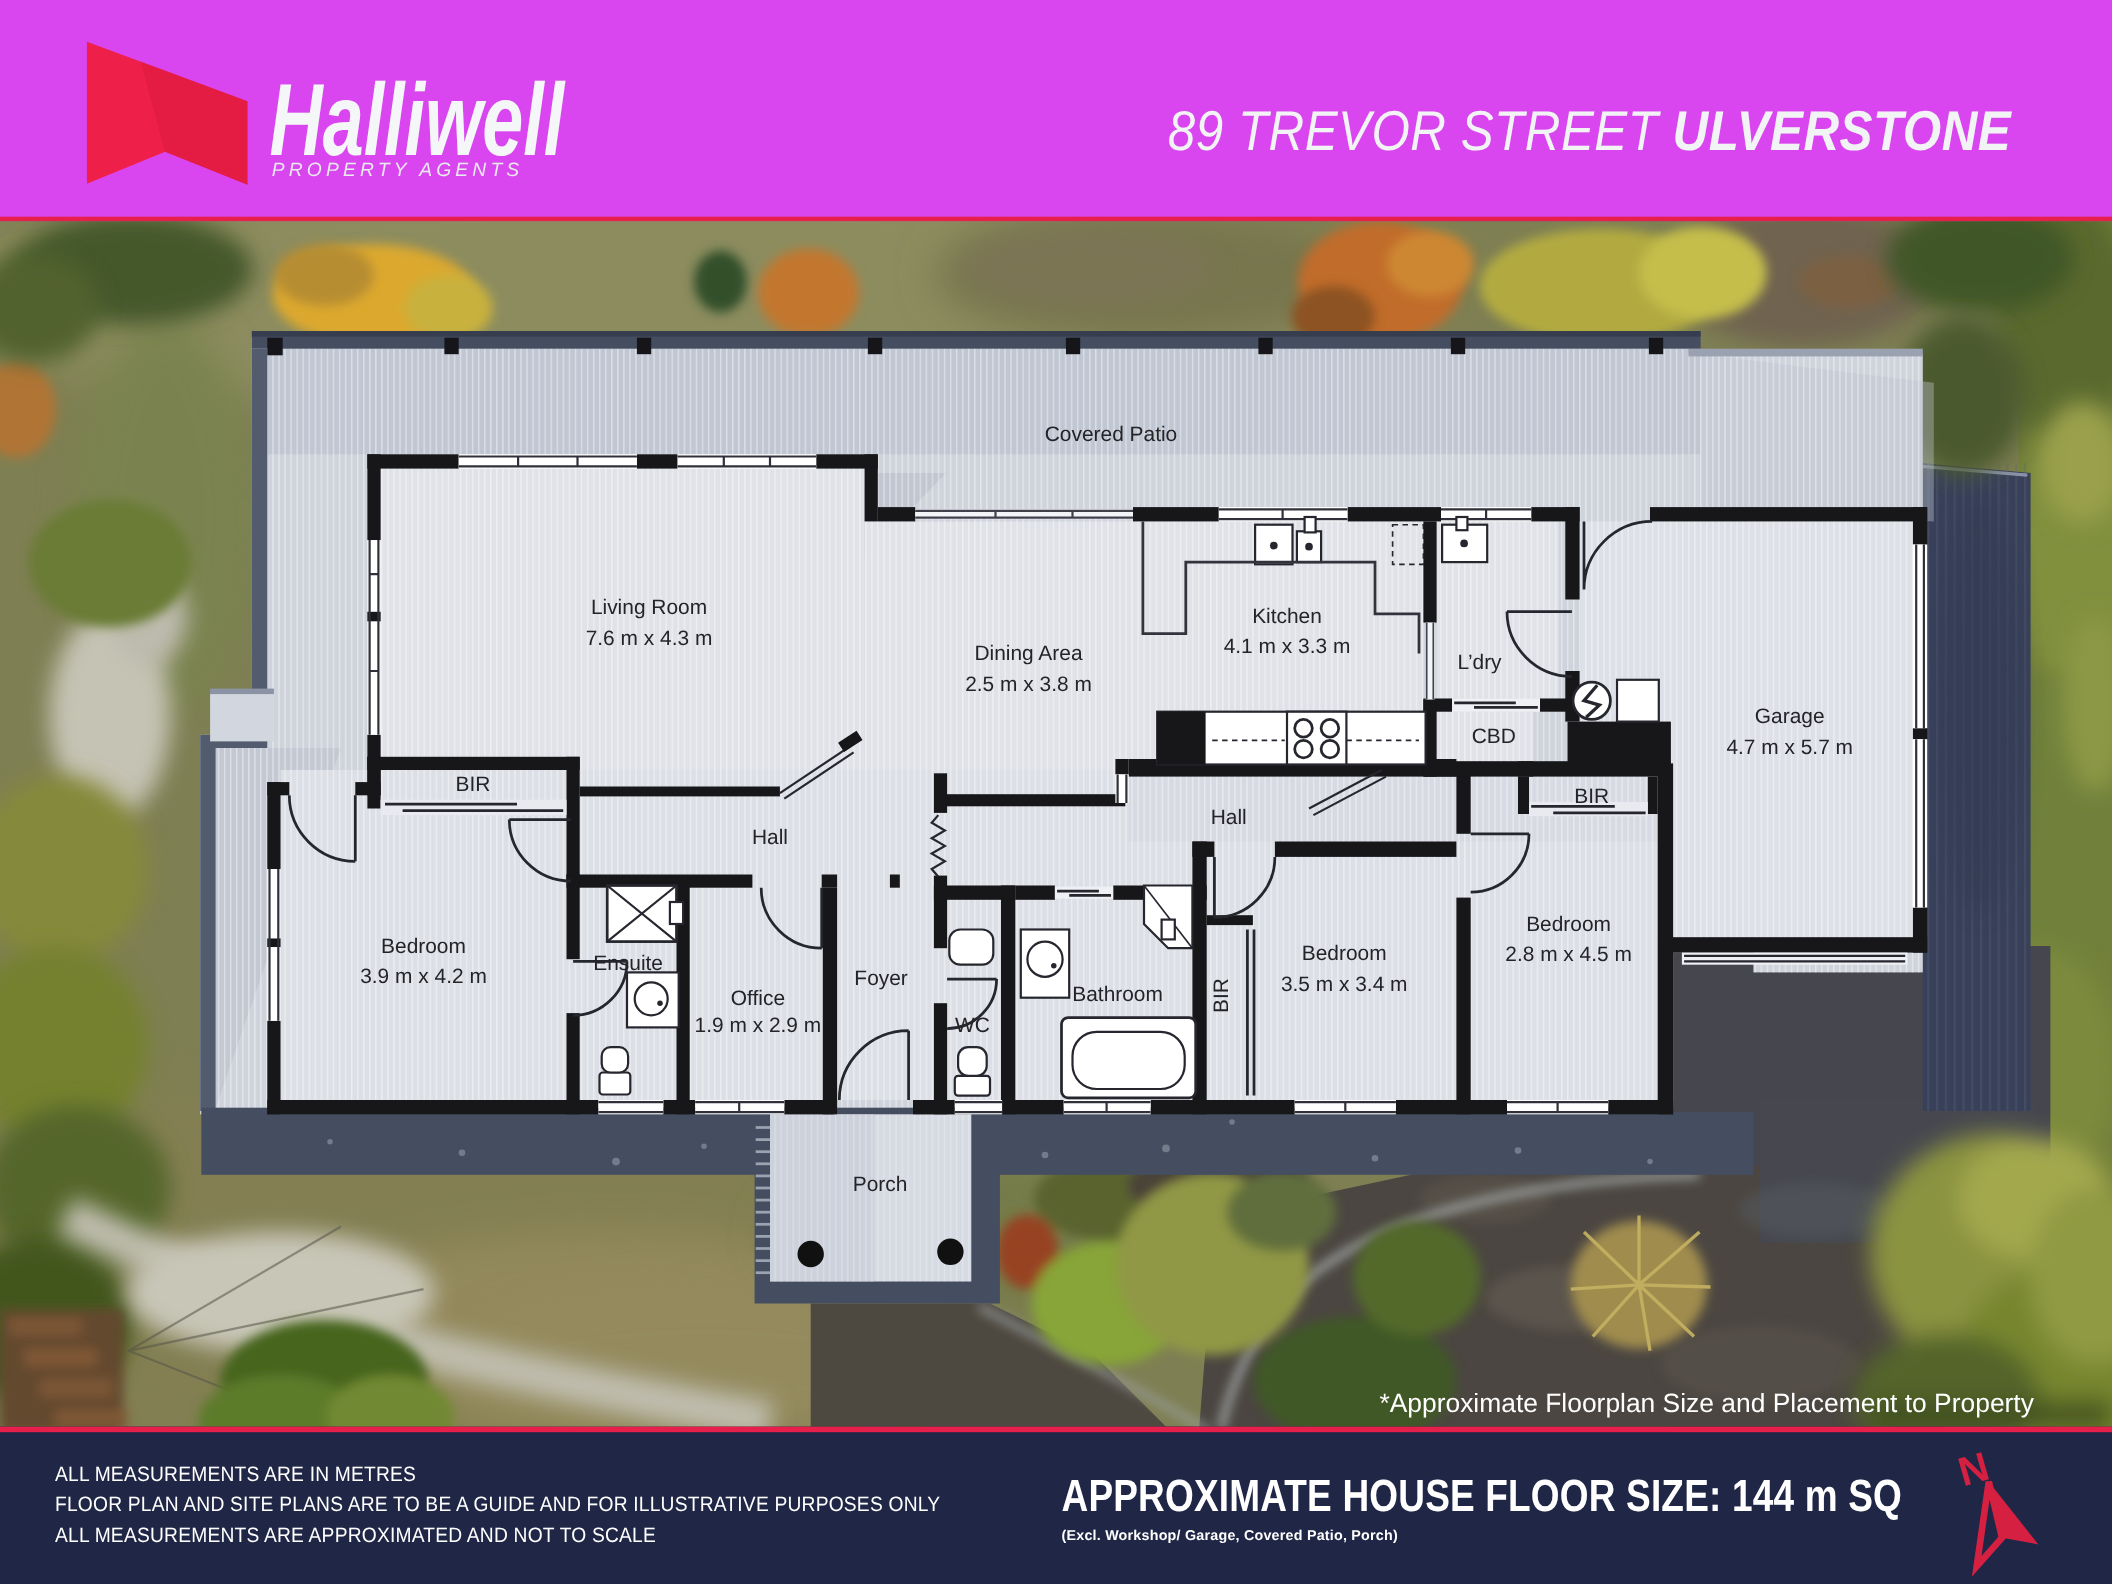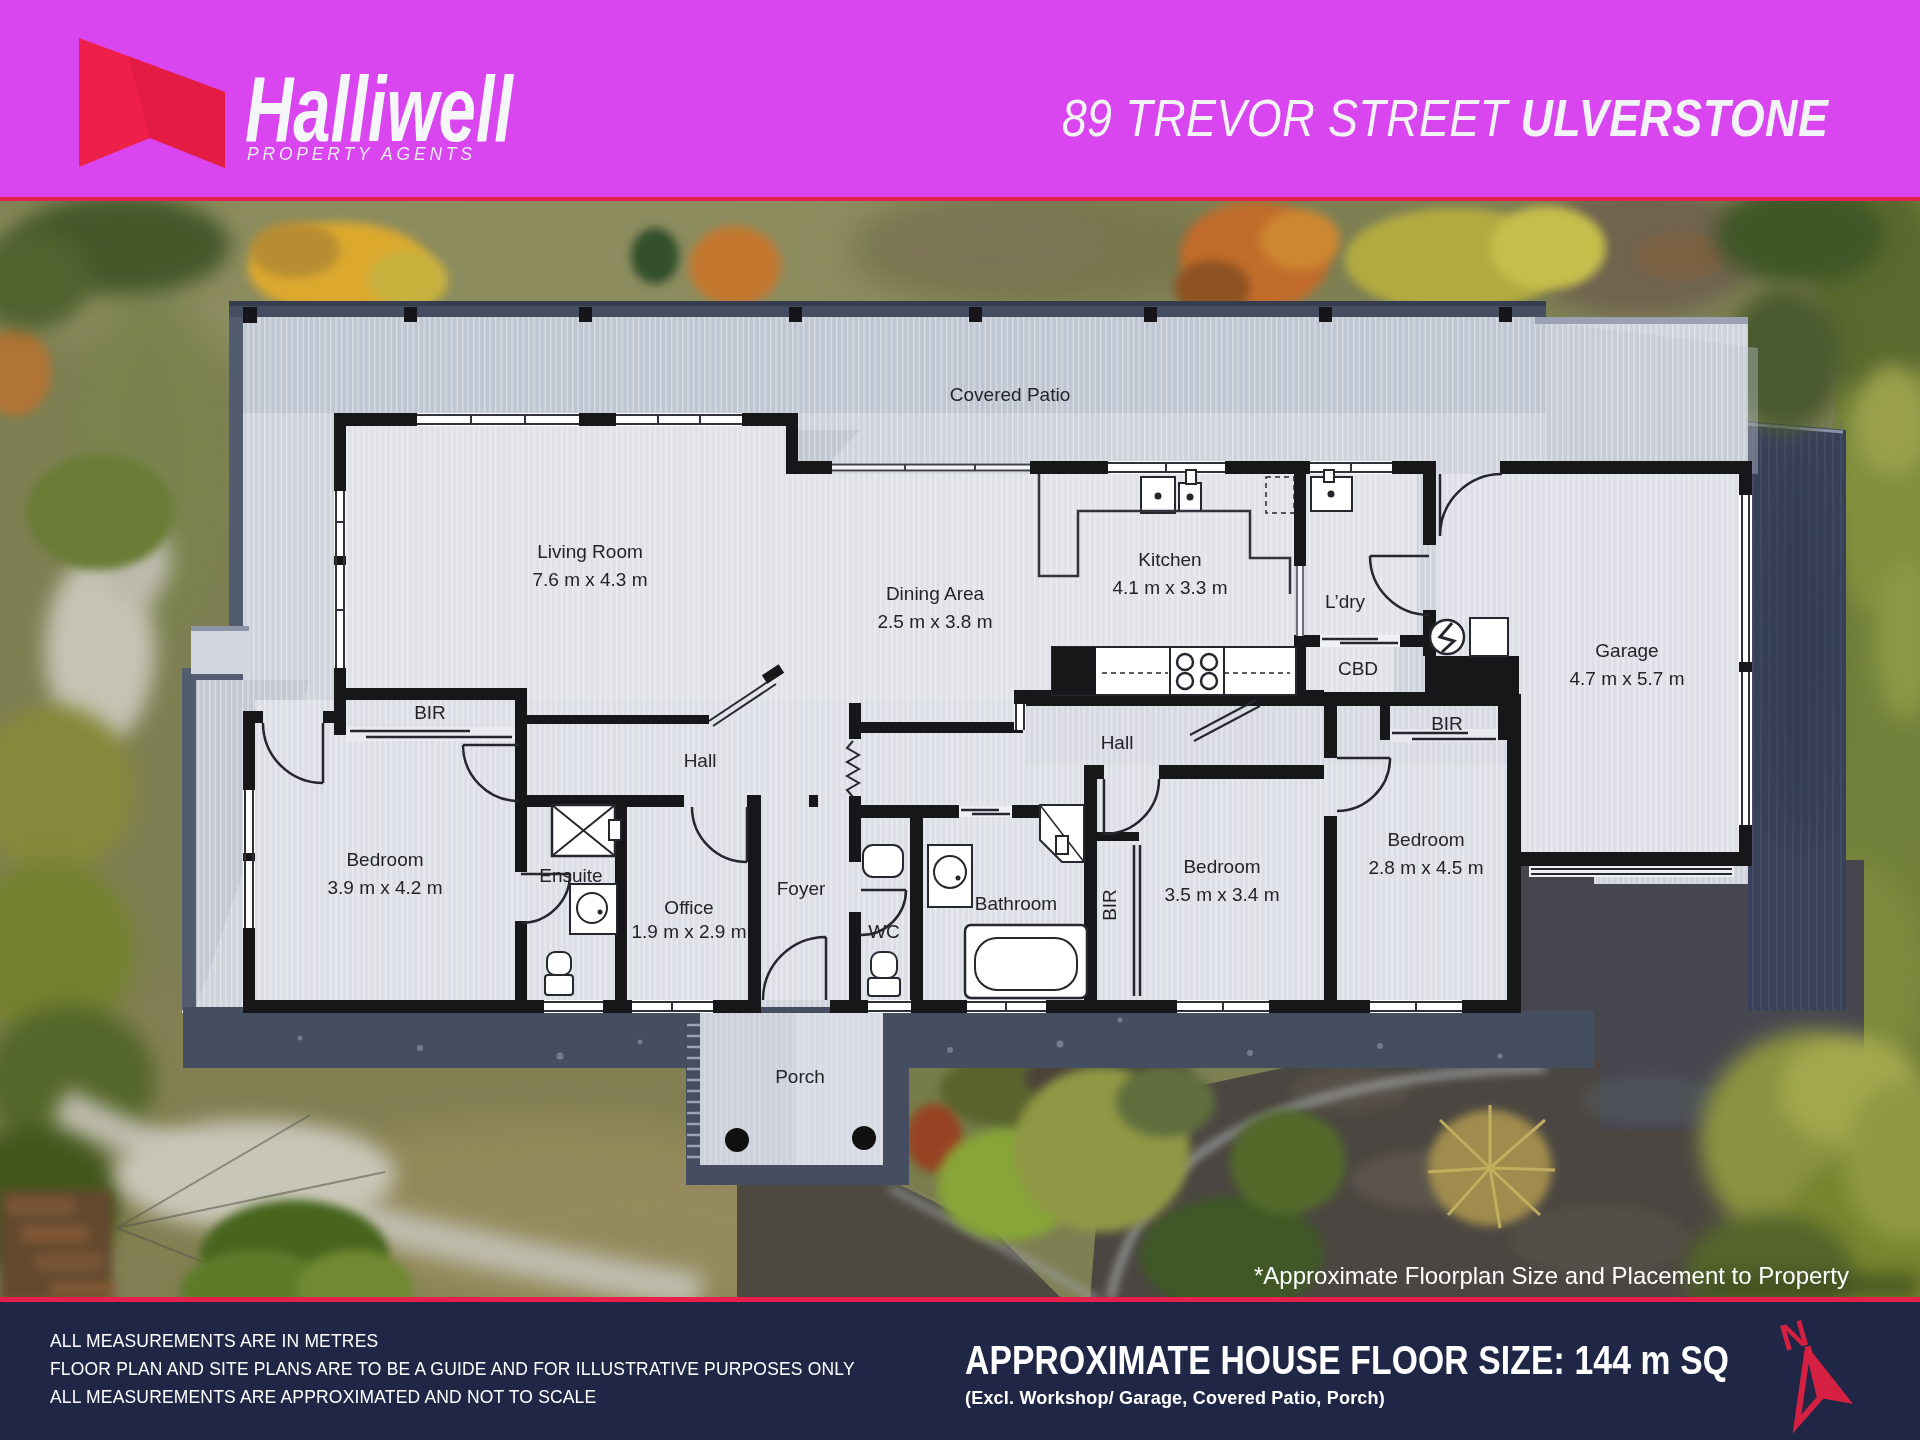--- a/index.html
+++ b/index.html
@@ -607,21 +607,21 @@
 <div id="title">89 TREVOR STREET <b>ULVERSTONE</b></div>
 </div>
 
 <div id="footer">
 
 <div class="ft" style="left:50px;top:28px;transform:scaleX(0.92);transform-origin:left top">ALL MEASUREMENTS ARE IN METRES</div>
 <div class="ft" style="left:50px;top:56px;transform:scaleX(0.92);transform-origin:left top">FLOOR PLAN AND SITE PLANS ARE TO BE A GUIDE AND FOR ILLUSTRATIVE PURPOSES ONLY</div>
 <div class="ft" style="left:50px;top:84px;transform:scaleX(0.92);transform-origin:left top">ALL MEASUREMENTS ARE APPROXIMATED AND NOT TO SCALE</div>
 
 <div class="ft" style="left:965px;top:35px;font-size:41px;font-weight:bold;transform:scaleX(0.82);transform-origin:left top;white-space:nowrap">APPROXIMATE HOUSE FLOOR SIZE: 144 m SQ</div>
-<div class="ft" style="left:965px;top:86px;font-size:18px;font-weight:bold">(Excl. Workshop/ Garage, Covered Patio, Porch)</div>
+<div class="ft" style="left:965px;top:86px;font-size:13px;font-weight:bold">(Excl. Workshop/ Garage, Covered Patio, Porch)</div>
 
 <svg width="120" height="143" viewBox="0 0 120 143" style="position:absolute;left:1760px;top:0">
 <g fill="#d62041">
 <text x="21" y="45" font-size="37px" font-weight="bold" font-family="Liberation Sans, sans-serif" transform="rotate(-16 38 34)">N</text>
 <polygon points="48,45 37,122 60,96" fill="none" stroke="#d62041" stroke-width="6"></polygon>
 <polygon points="48,45 93,102 60,96"></polygon>
 </g>
 </svg>
 </div>
 </div>

